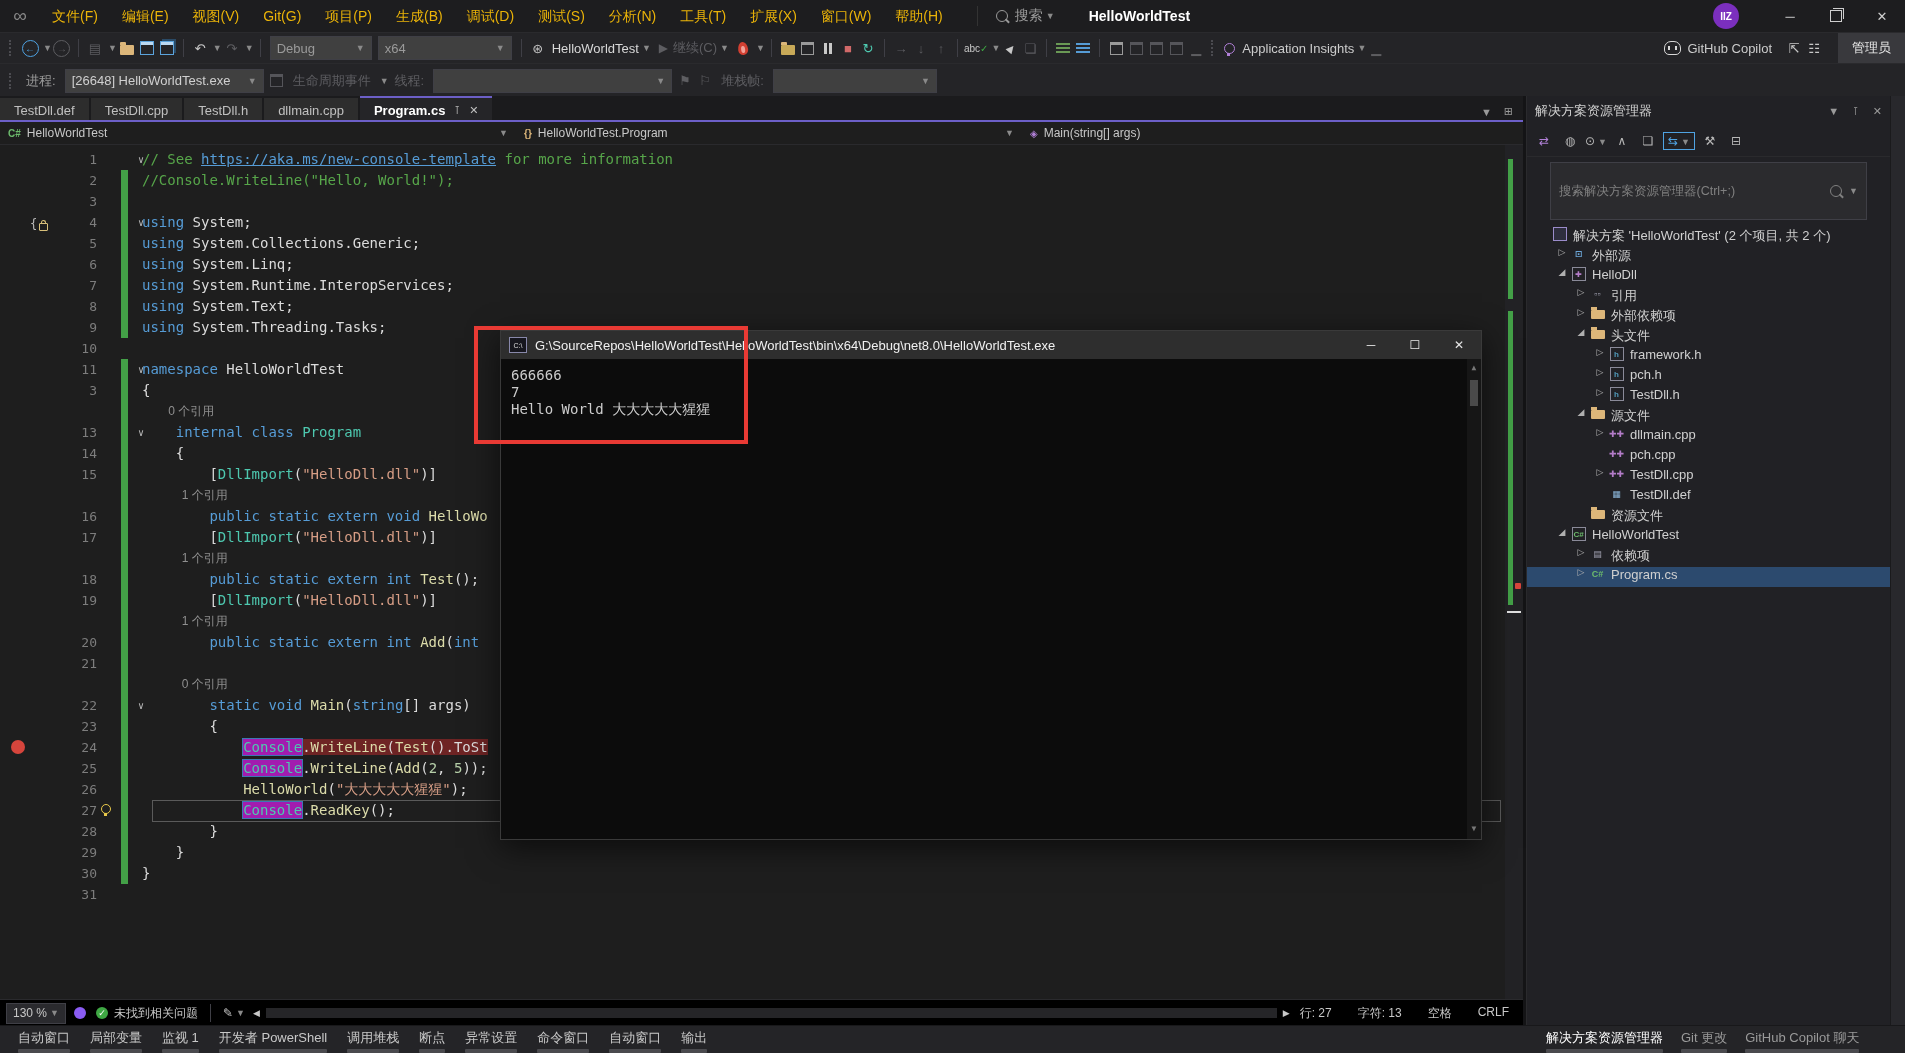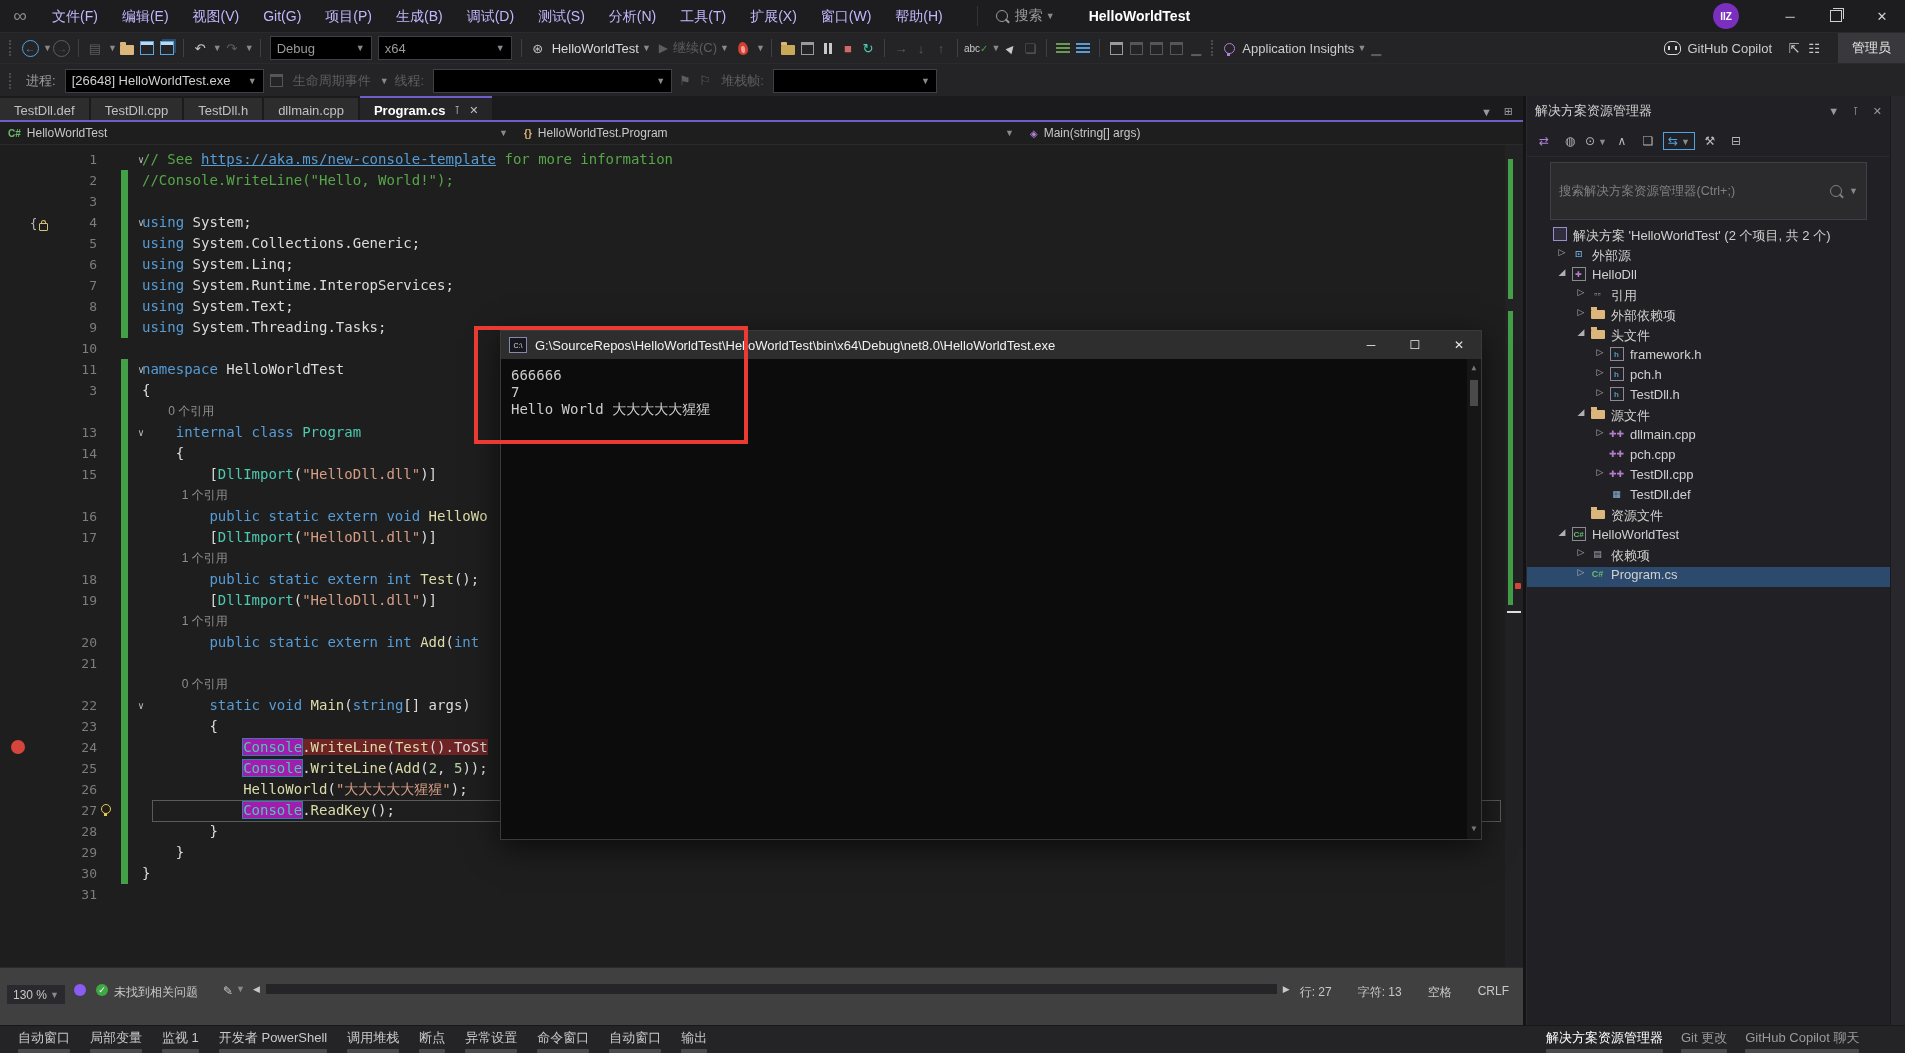--- a/index.html
+++ b/index.html
@@ -4,41 +4,41 @@
 <style>
   html,body{margin:0;padding:0;background:#141414;}
   body{width:1905px;height:1053px;overflow:hidden;font-family:"Liberation Sans","DejaVu Sans",sans-serif;color:#cccccc;-webkit-font-smoothing:antialiased;}
   .app{position:relative;width:1905px;height:1053px;background:#1e1e1e;}
   .sep{width:1px;height:18px;background:#3f3f46;margin:0 6px;flex:none;}
   .caret{color:#8a8a8a;font-size:9px;margin-left:3px;flex:none;}
   
   .titlebar{height:32px;background:#1d1d1f;display:flex;align-items:center;border-bottom:1px solid #2a2a2d;}
   .vslogo{width:40px;text-align:center;color:#8a8a8a;font-size:19px;flex:none;}
   .menus{display:flex;align-items:center;height:100%;}
-  .menu-item{padding:0 12px;font-size:14px;color:#c4b5fd;line-height:32px;cursor:default;}
+  .menu-item{padding:0 12px;font-size:14px;color:#eab308;line-height:32px;cursor:default;}
   .tb-search{display:flex;align-items:center;color:#9a9a9a;font-size:14px;margin-left:22px;border-left:1px solid #333;padding-left:18px;height:20px;}
   .mag{width:10px;height:10px;border:1.5px solid #9a9a9a;border-radius:50%;position:relative;margin-right:7px;}
   .mag::after{content:"";position:absolute;width:5px;height:1.5px;background:#9a9a9a;transform:rotate(45deg);left:8px;top:9px;}
   .tb-title{font-size:14px;font-weight:bold;color:#ffffff;margin-left:34px;}
   .tb-right{margin-left:auto;display:flex;align-items:center;height:100%;}
   .avatar{width:26px;height:26px;border-radius:50%;background:#7b2fbe;color:#fff;font-size:10px;font-weight:bold;display:flex;align-items:center;justify-content:center;margin-right:28px;}
   .wbtn{width:46px;height:100%;display:flex;align-items:center;justify-content:center;color:#cfcfcf;font-size:13px;}
   .wbtn .maxsq{width:10px;height:10px;border:1px solid #cfcfcf;position:relative;}
   .wbtn .maxsq::before{content:"";position:absolute;left:2px;top:-3px;width:10px;height:10px;border:1px solid #cfcfcf;border-left:none;border-bottom:none;}
   
   .toolbar{height:30px;background:#242427;display:flex;align-items:center;padding-left:4px;font-size:13px;border-bottom:1px solid #2a2a2d;}
   .handle{width:4px;height:16px;border-left:2px dotted #4b4b50;margin:0 5px;flex:none;}
   .tbi{display:inline-flex;align-items:center;justify-content:center;min-width:20px;height:22px;color:#c8c8c8;flex:none;font-size:13px;}
   .tbi.dim{color:#5d5d61;}
   .circ{width:15px;height:15px;border-radius:50%;border:1px solid #4fa3e3;color:#4fa3e3;font-size:10px;display:flex;align-items:center;justify-content:center;}
   .circ.dim{border-color:#5d5d61;color:#5d5d61;}
   .fold-ic{width:14px;height:10px;background:#dcb67a;border-radius:1px;position:relative;margin-top:3px;}
   .fold-ic::before{content:"";position:absolute;top:-3px;left:0;width:6px;height:3px;background:#dcb67a;border-radius:1px 1px 0 0;}
   .ic-save{width:12px;height:12px;border:1px solid #5ba3dc;background:linear-gradient(#bcd9f2 0 3px,transparent 3px);}
-  .combo{height:22px;background:#000000;border:1px solid #3f3f46;display:flex;align-items:center;padding:0 6px;color:#9a9a9a;font-size:13px;margin:0 3px;}
+  .combo{height:22px;background:#404040;border:1px solid #3f3f46;display:flex;align-items:center;padding:0 6px;color:#9a9a9a;font-size:13px;margin:0 3px;}
   .combo .caret{margin-left:auto;padding-left:8px;}
   .run{display:flex;align-items:center;color:#d8d8d8;margin:0 4px;}
   .play{color:#3fba54;font-size:12px;margin-right:5px;}
   .play.dim{color:#5d5d61;}
   .flame{width:10px;height:13px;background:#d23f31;border-radius:50% 50% 50% 50%/60% 60% 40% 40%;transform:rotate(-8deg);position:relative;}
   .flame::after{content:"";position:absolute;left:3px;top:4px;width:4px;height:7px;background:#f0a29a;border-radius:50%;}
   .ic-pause{display:flex;gap:2px;}
   .ic-pause i{width:3px;height:11px;background:#c8c8c8;display:block;}
   .ic-lines{width:14px;height:10px;background:repeating-linear-gradient(#6a9955 0 2px,transparent 2px 4px);}
   .winsq{width:11px;height:9px;border:1px solid #9a9a9a;border-top-width:3px;}
@@ -90,21 +90,21 @@
   .gbulb::after{content:"";position:absolute;left:1.5px;top:8px;width:3px;height:3px;background:#e8c84a;}
   .locknote{position:absolute;left:30px;top:2px;color:#bdbdbd;font-size:12px;display:flex;align-items:center;}
   .lockbox{width:7px;height:6px;border:1px solid #d8c07a;border-radius:1px;margin-left:2px;position:relative;top:2px;}
   .lockbox::before{content:"";position:absolute;left:1px;top:-4px;width:3px;height:3px;border:1px solid #d8c07a;border-bottom:none;border-radius:3px 3px 0 0;}
   
   .vscroll{position:absolute;top:0;right:0;width:18px;bottom:0;background:#222225;}
   .vmark{position:absolute;left:3px;width:5px;background:#43a047;}
   .vmark.red{left:10px;width:6px;height:6px;background:#d6453c;border-radius:1px;}
   .vmark.white{left:2px;width:14px;height:2px;background:#e0e0e0;}
   
-  .statstrip{height:26px;background:#404040;border-top:1px solid #2a2a2d;display:flex;align-items:flex-start;font-size:12px;color:#c8c8c8;padding:16px 6px;flex:none;}
+  .statstrip{height:26px;background:#000000;border-top:1px solid #2a2a2d;display:flex;align-items:center;font-size:12px;color:#c8c8c8;padding:0 6px;flex:none;}
   .zoombox{border:1px solid #3f3f46;background:#2a2a2e;height:19px;display:flex;align-items:center;padding:0 6px;margin-right:8px;}
   .purpdot{width:12px;height:12px;border-radius:50%;background:#8b5cf4;margin-right:10px;}
   .okdot{width:12px;height:12px;border-radius:50%;background:#3fa844;color:#fff;font-size:9px;display:flex;align-items:center;justify-content:center;margin-right:6px;}
   .hstrack{flex:1;height:10px;margin:0 6px;background:#252528;}
   .statright{display:flex;gap:26px;margin-left:10px;margin-right:8px;color:#c8c8c8;}
   
   .rsep{width:3px;background:#141416;flex:none;}
   .rpanel{flex:1;background:#212125;display:flex;flex-direction:column;font-size:13px;border-left:1px solid #2a2a2d;}
   .rp-head{height:30px;display:flex;align-items:center;padding:0 8px;color:#d0d0d0;}
   .rp-head .hicons{margin-left:auto;display:flex;gap:14px;color:#9a9a9a;font-size:11px;}

